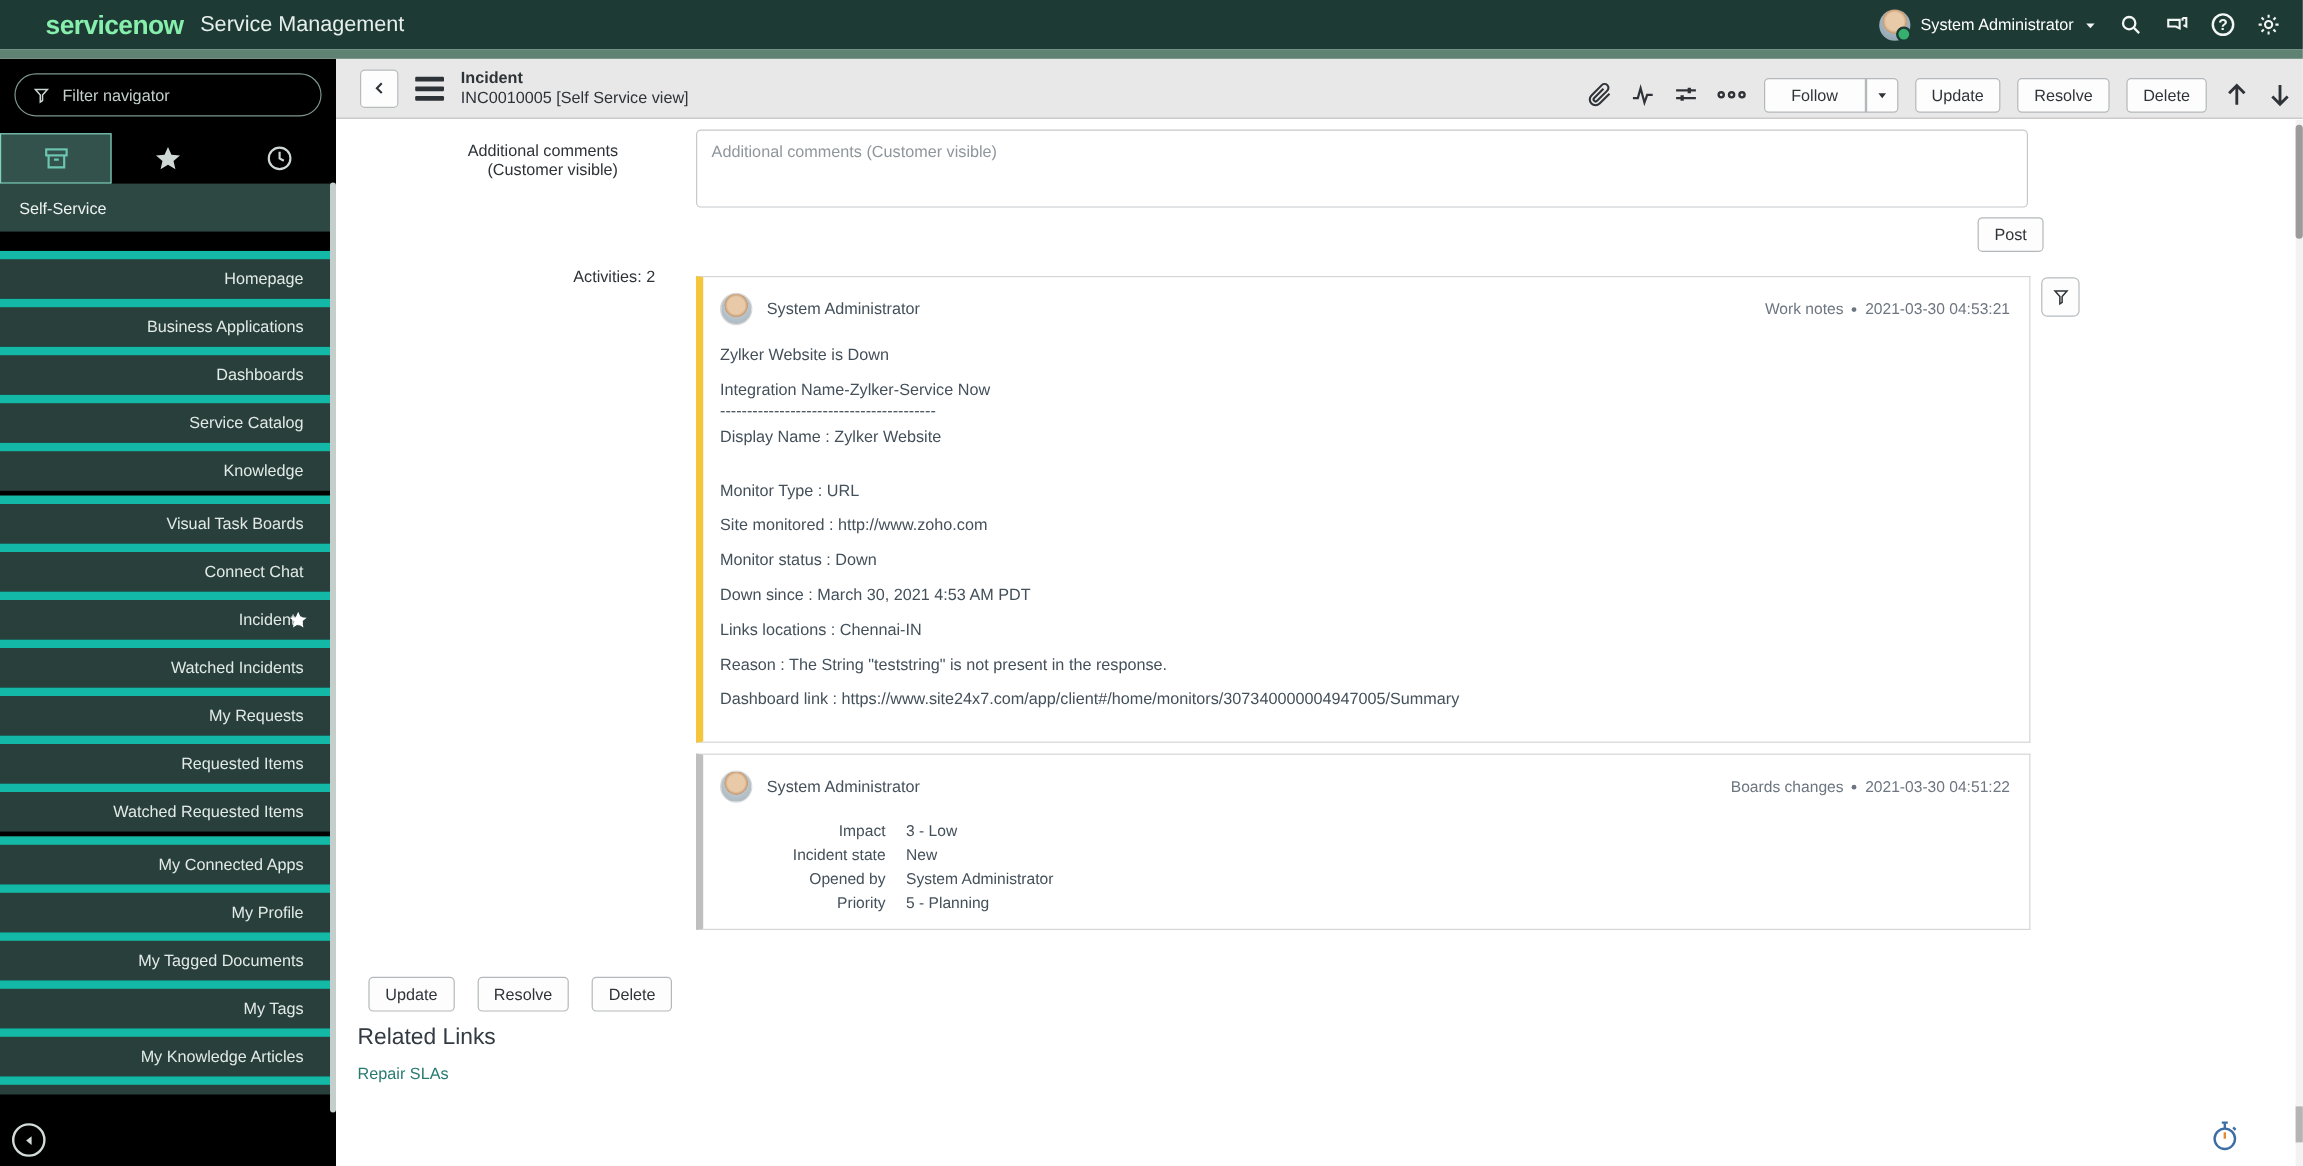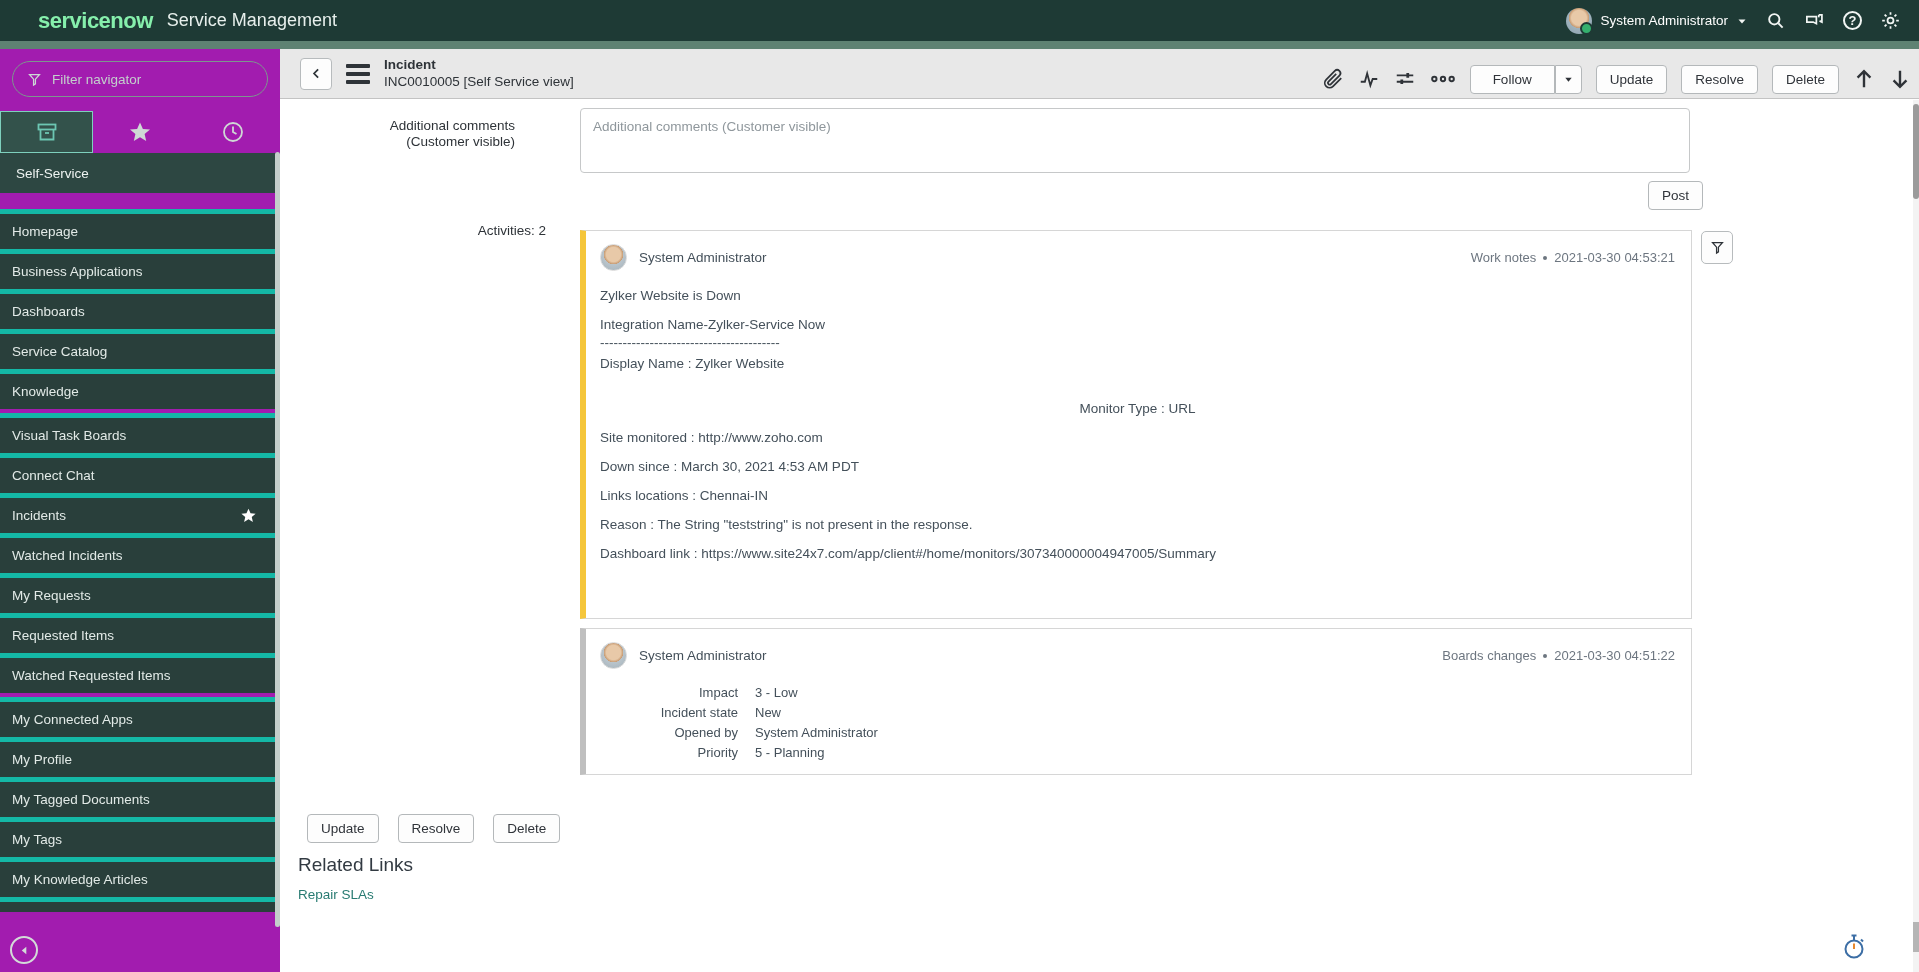--- a/index.html
+++ b/index.html
@@ -14,31 +14,31 @@
   .banner-right { position:absolute; right:18px; top:0; height:41px; display:flex; align-items:center; gap:18px; }
   .user-chip { display:flex; align-items:center; gap:8px; cursor:pointer; }
   .avatar { width:26px; height:26px; border-radius:50%; position:relative;
             background:radial-gradient(circle at 50% 38%, #e8c9a8 0 36%, #c79b73 48%, #9fb2bd 50%, #8aa0ad 100%); }
   .avatar::after { content:""; position:absolute; right:-1px; bottom:-1px; width:9px; height:9px; border-radius:50%; background:#35b06e; border:2px solid #1e3a35; }
   .user-name { color:#fff; font-size:13.5px; }
   .banner-icon { color:#f2f6f4; width:19px; height:19px; cursor:pointer; }
   .help-circle { width:19px; height:19px; border:2px solid #f2f6f4; border-radius:50%; color:#f2f6f4; font-size:13px; font-weight:700; display:flex; align-items:center; justify-content:center; cursor:pointer; }
 
   
-  .sidebar { position:absolute; top:49px; left:0; width:280px; height:923px; background:#a21caf; z-index:20; }
+  .sidebar { position:absolute; top:49px; left:0; width:280px; height:923px; background:#000000; z-index:20; }
   .filter-box { margin:12px 12px 10px 12px; height:36px; border:1px solid #7d968e; border-radius:18px; display:flex; align-items:center; padding:0 14px; gap:10px; color:#ccd8d4; }
   .filter-box input { background:transparent; border:none; outline:none; color:#e6eeeb; font-size:13.5px; width:200px; font-family:"Liberation Sans",sans-serif; }
   .filter-box input::placeholder { color:#c3d0cc; opacity:1; }
   .nav-tabs { display:flex; height:42px; margin-top:14px; }
   .nav-tab { width:94px; height:42px; display:flex; align-items:center; justify-content:center; color:#cfd8d5; cursor:pointer; }
   .nav-tab.selected { background:#33524b; border:1px solid #7ed0bd; color:#6cc6b2; }
   .side-section { padding:13px 16px 12px 16px; color:#eef3f1; font-size:13.5px; background:#2d4742; }
   .side-list { position:absolute; top:160px; left:0; right:5px; bottom:60px; overflow:hidden; }
   .side-item { height:40px; display:flex; align-items:center; padding-left:12px; padding-right:22px; color:#e2eae7; font-size:13.5px;
-               background:#293f3b; border-top:5px solid #14b8a6; cursor:pointer; position:relative; }
+               background:#293f3b; border-top:7px solid #14b8a6; cursor:pointer; position:relative;justify-content:flex-end; }
   .side-item.break { margin-top:4px; }
   .side-item .row-star { position:absolute; right:18px; color:#ffffff; width:17px; height:17px; }
   .side-scrollbar { position:absolute; top:103px; right:0; width:5px; height:775px; background:#c4cecb; border-radius:3px; }
   .collapse-btn { position:absolute; left:10px; bottom:8px; width:28px; height:28px; border:2px solid #d3dbd8; border-radius:50%; display:flex; align-items:center; justify-content:center; color:#d3dbd8; cursor:pointer; }
 
   
   .main { position:absolute; top:49px; left:280px; width:1639px; height:923px; background:#fff; }
   .record-header { position:absolute; top:0; left:0; width:100%; height:50px; background:#e8e8e8; border-bottom:1px solid #c3c3c3; display:flex; align-items:center; }
   .back-btn { margin-left:20px; width:32px; height:32px; background:#fdfdfd; border:1px solid #b7bbbd; border-radius:4px; display:flex; align-items:center; justify-content:center; color:#2e3338; cursor:pointer; }
   .hamburger { margin-left:14px; width:24px; display:flex; flex-direction:column; gap:4px; cursor:pointer; }
@@ -68,21 +68,21 @@
   .card1 { top:181px; height:389px; border-left:6px solid #f5c63b; }
   .card2 { top:579px; height:147px; border-left:6px solid #bfbfbf; }
   .card-head { display:flex; align-items:center; padding:13px 16px 0 14px; }
   .card-avatar { width:27px; height:27px; border-radius:50%; background:radial-gradient(circle at 50% 38%, #e8c9a8 0 36%, #c79b73 48%, #b9c4cb 50%, #a4b2ba 100%); border:1px solid #d9d9d9; }
   .card-author { margin-left:12px; font-size:13.5px; color:#44505a; }
   .card-meta { margin-left:auto; font-size:13px; color:#6d7680; display:flex; align-items:center; gap:7px; }
   .card-meta .dot { width:4px; height:4px; border-radius:50%; background:#6d7680; }
   .card-body { padding:17px 16px 0 14px; font-size:13.5px; color:#44505a; }
   .card-body p { line-height:16px; margin-bottom:13px; }
   .card-body p.dashes { line-height:9px; margin:-8px 0 9px 0; letter-spacing:0; }
-  .card-body p.gapbefore { margin-top:29px;text-align:center; }
+  .card-body p.gapbefore { margin-top:29px; }
   .fields { padding:14px 0 0 0; }
   .frow { display:flex; line-height:20px; font-size:13px; color:#44505a; }
   .flabel { width:152px; text-align:right; }
   .fvalue { margin-left:17px; }
 
   
   .footer-btns { position:absolute; top:765px; left:27px; display:flex; gap:19px; }
   .related-title { position:absolute; top:805px; left:18px; font-size:19px; color:#323a42; }
   .related-link { position:absolute; top:838px; left:18px; font-size:13.5px; color:#287b72; cursor:pointer; text-decoration:none; }
 
@@ -292,20 +292,21 @@
         <span>2021-03-30 04:53:21</span>
       </div>
     </div>
     <div class="card-body">
       <p>Zylker Website is Down</p>
       <p>Integration Name-Zylker-Service Now</p>
       <p class="dashes">----------------------------------------</p>
       <p>Display Name : Zylker Website</p>
       <p class="gapbefore">Monitor Type : URL</p>
       <p>Site monitored : http://www.zoho.com</p>
+      <p>Monitor status : Down</p>
       <p>Down since : March 30, 2021 4:53 AM PDT</p>
       <p>Links locations : Chennai-IN</p>
       <p>Reason : The String "teststring" is not present in the response.</p>
       <p>Dashboard link : https://www.site24x7.com/app/client#/home/monitors/307340000004947005/Summary</p>
     </div>
   </div>
 
   <div class="card card2">
     <div class="card-head">
       <div class="card-avatar"></div>

